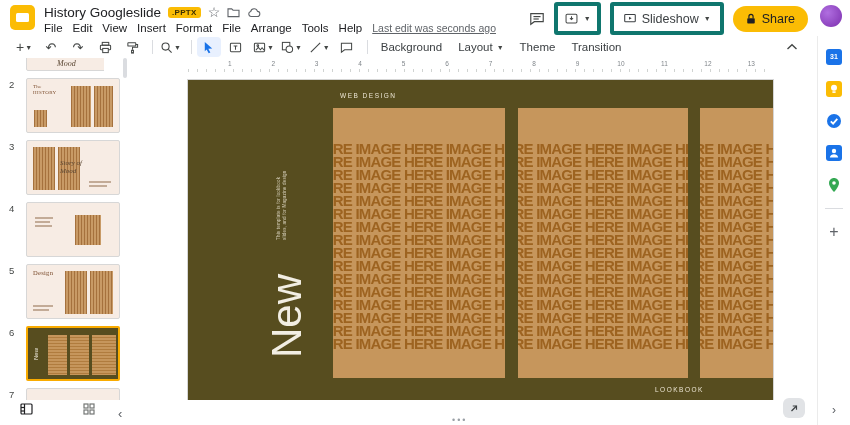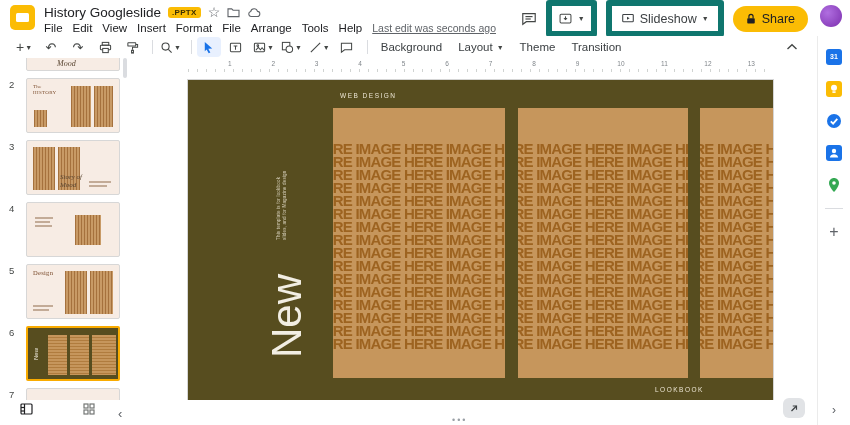--- a/index.html
+++ b/index.html
@@ -13,40 +13,40 @@
   .title-block{position:absolute;left:44px;top:3px;}
   .title-row{display:flex;align-items:center;gap:7px;height:18px;}
   .doc-title{font-size:13.5px;color:#202124;}
   .badge{font-size:8px;font-weight:700;background:#fbbc04;color:#3c2f00;padding:1px 4px;border-radius:3px;letter-spacing:.3px;}
   .hicon{color:#5f6368;font-size:13px;line-height:13px;display:inline-flex;align-items:center;cursor:pointer;}
   .menu-row{display:flex;align-items:center;margin-top:1px;font-size:11.5px;color:#202124;}
   .menu-row .mi{margin-right:10px;cursor:pointer;}
   .last-edit{font-size:10.5px;color:#5f6368;text-decoration:underline;cursor:pointer;}
   .topbar-right{position:absolute;right:42px;top:5px;height:27px;display:flex;align-items:center;gap:9px;}
   .iconbtn{display:flex;align-items:center;gap:2px;cursor:pointer;color:#444746;}
-  .outline-btn{display:flex;align-items:center;gap:5px;border:6px solid #0f766e;border-radius:3px;height:25px;padding:0 9px;font-size:12.5px;color:#3c4043;cursor:pointer;background:#fff;}
+  .outline-btn{display:flex;align-items:center;gap:5px;border:4px solid #0f766e;border-radius:3px;height:25px;padding:0 9px;font-size:12.5px;color:#3c4043;cursor:pointer;background:#fff;}
   .caret{font-size:7px;color:#444746;}
   .share-btn{display:flex;align-items:center;gap:6px;background:#fbbc04;border-radius:14px;height:26px;padding:0 13px;font-size:12.5px;font-weight:500;color:#202124;cursor:pointer;}
   .avatar{position:absolute;right:8px;top:5px;width:22px;height:22px;border-radius:50%;background:radial-gradient(circle at 35% 35%,#b06ee0,#7c2fae);cursor:pointer;}
 
   
   .toolbar{position:absolute;left:0;top:36px;right:32px;height:22px;display:flex;align-items:center;padding-left:12px;border-bottom:1px solid #f1f3f4;background:#fff;}
   .tbtn{height:20px;min-width:20px;border-radius:4px;display:flex;align-items:center;justify-content:center;gap:1px;color:#444746;cursor:pointer;padding:0 2px;margin-right:3px;}
   .tbtn.active{background:#e8f0fe;}
   .tbtn svg{display:block;}
   .ttext{height:20px;border-radius:4px;display:flex;align-items:center;gap:4px;font-size:11.5px;color:#3c4043;padding:0 8px;cursor:pointer;}
   .sep{width:1px;height:14px;background:#dadce0;margin:0 5px;}
   .plus-glyph{font-size:14px;line-height:14px;}
   .arrow-glyph{font-size:13px;line-height:13px;}
   .hide-menus{margin-left:auto;margin-right:14px;}
 
   
   .filmstrip{position:absolute;left:0;top:58px;width:135px;bottom:25px;overflow:hidden;background:#fff;}
   .strip-scrollbar{position:absolute;right:8px;top:0;width:4px;height:20px;background:#dadce0;border-radius:2px;cursor:pointer;}
-  .thumb-row{position:relative;margin:0 0 7px 26px;width:94px;}
+  .thumb-row{position:relative;margin:0 0 7px 26px;width:78px;}
   .thumb-num{position:absolute;left:-17px;top:1px;font-size:9.5px;color:#444746;}
   .thumb{box-sizing:border-box;width:94px;height:55px;background:#f7ece4;border:1px solid #d7d7d7;border-radius:2px;position:relative;overflow:hidden;cursor:pointer;}
   .thumb.selected{border:2px solid #f9ab00;}
   .thumb.dark{background:var(--slide-background,#574d1f);}
   .partial-top{height:13px;overflow:hidden;margin-bottom:7px;}
   .partial-top .thumb{margin-top:-42px;}
   .blk{position:absolute;background:repeating-linear-gradient(90deg,#a5713d 0 1px,#c89a66 1px 3px);}
   .mini-col{position:absolute;top:7px;height:40px;background:repeating-linear-gradient(180deg,#c6965c 0 2px,#b07c3e 2px 3px);}
   .serif{font-family:"Liberation Serif",serif;}
   .t-title{position:absolute;left:6px;top:5px;font-size:5px;color:#7a4a2a;width:30px;line-height:6px;letter-spacing:.3px;}
@@ -265,21 +265,21 @@
         <div class="blk" style="left:67px;top:7px;width:19px;height:41px;"></div>
         <div class="blk" style="left:7px;top:31px;width:13px;height:17px;"></div>
       </div>
     </div>
 
     <div class="thumb-row">
       <span class="thumb-num">3</span>
       <div class="thumb">
         <div class="blk" style="left:6px;top:6px;width:22px;height:43px;"></div>
         <div class="blk" style="left:31px;top:6px;width:22px;height:43px;"></div>
-        <div class="t-script serif" style="left:33px;top:32px;font-size:7px;width:40px;line-height:8px;">Story of Mood</div>
+        <div class="t-script serif" style="left:33px;top:18px;font-size:7px;width:40px;line-height:8px;">Story of Mood</div>
         <div class="bar" style="left:62px;top:40px;width:22px;"></div>
         <div class="bar" style="left:62px;top:44px;width:18px;"></div>
       </div>
     </div>
 
     <div class="thumb-row">
       <span class="thumb-num">4</span>
       <div class="thumb">
         <div class="bar" style="left:8px;top:14px;width:18px;"></div>
         <div class="bar" style="left:8px;top:18px;width:15px;"></div>

